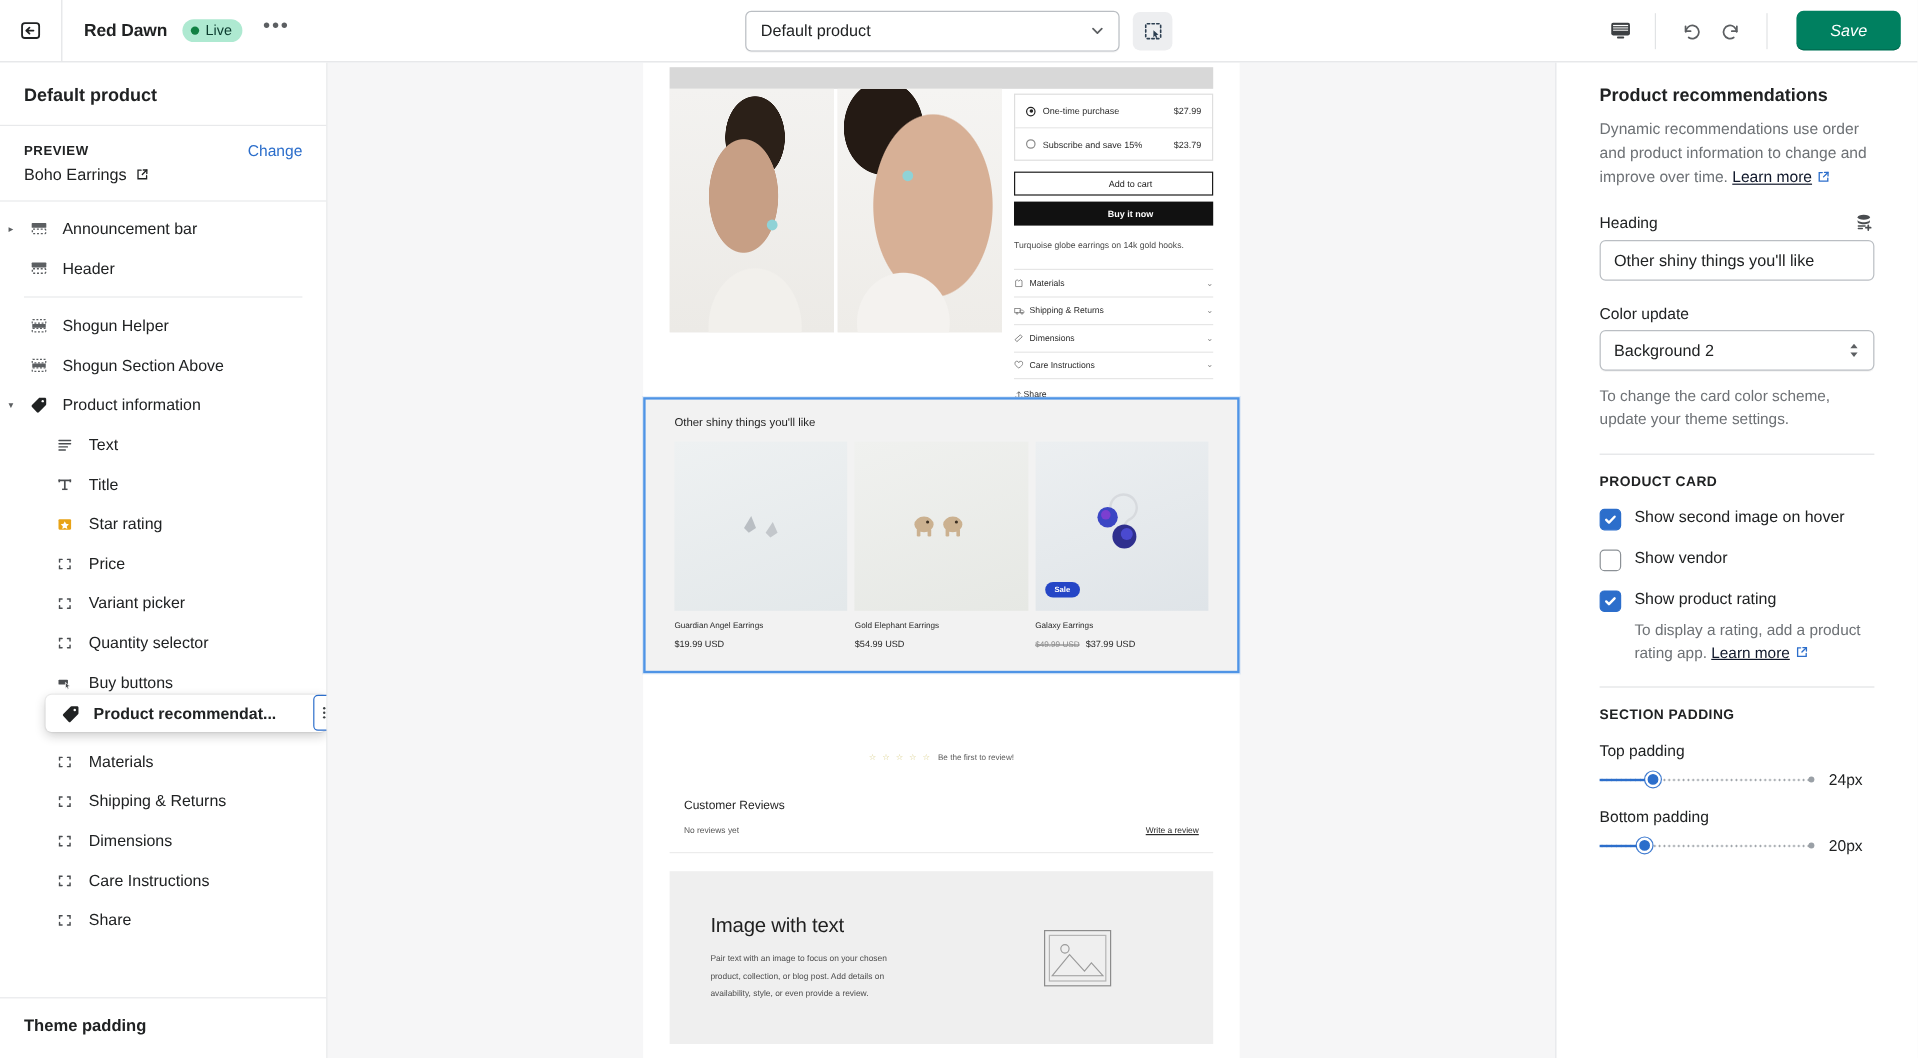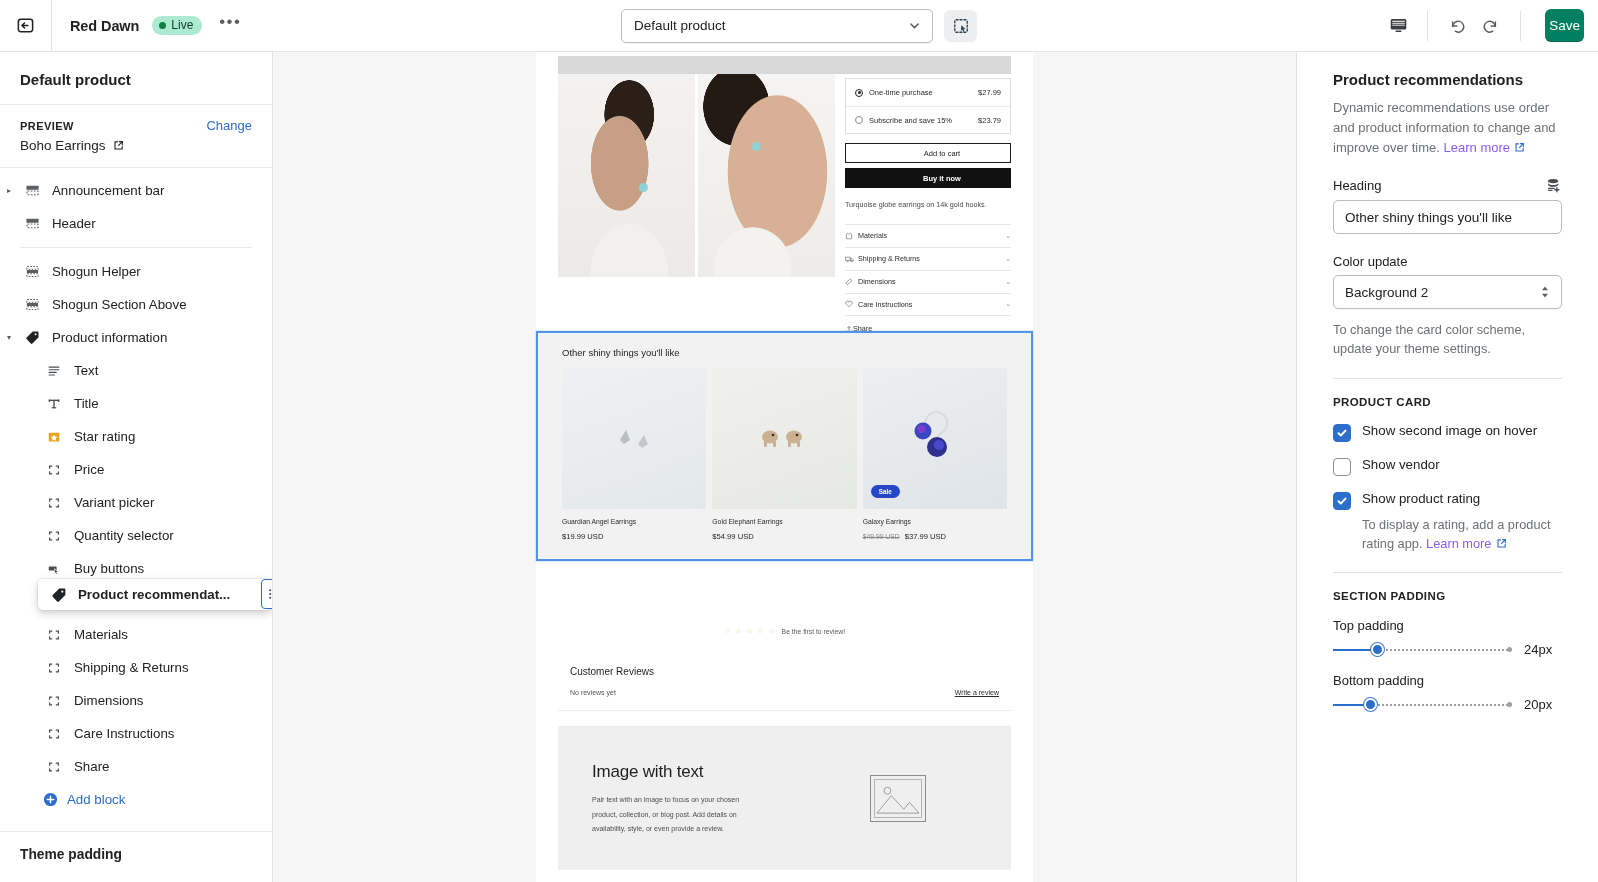--- a/index.html
+++ b/index.html
@@ -68,25 +68,26 @@
     height: 100%; padding-right: 14px;
   }
   .icon-btn {
     width: 34px; height: 34px; border-radius: 6px;
     display: flex; align-items: center; justify-content: center;
     cursor: pointer; color: #4a4a4a;
   }
   .tb-div { width: 1px; height: 30px; background: #e1e3e5; margin: 0 12px; }
   .save-btn {
     background: #008060; color: #fff;
-    border-radius: 6px; height: 33px; padding: 0 4px;
+    border-radius: 6px; height: 33px; padding: 0 28px;
     display: flex; align-items: center; justify-content: flex-start;
     font-size: 13.5px; font-weight: 500; cursor: pointer;
     margin-left: 12px;
     box-shadow: inset 0 -1px 0 rgba(0,0,0,0.18);
+    font-style: italic;
   }
 
   
   .body { flex: 1; display: flex; min-height: 0; position: relative; }
 
   
   .sidebar {
     width: 273px; min-width: 273px;
     background: #ffffff;
     border-right: 1px solid #e1e3e5;
@@ -268,21 +269,21 @@
   .ph-inner { width: 100%; height: 100%; border: 1px solid #b5b5b5; position: relative; overflow: hidden; }
 
   
   .rpanel {
     width: 302px; min-width: 302px; background: #ffffff;
     border-left: 1px solid #e1e3e5; padding: 0 36px;
     overflow: hidden;
   }
   .rp-title { font-size: 15px; font-weight: 600; padding: 19px 0 10px 0; color: #202223; }
   .rp-help { font-size: 13px; color: #6d7175; line-height: 1.52; }
-  .lnk { color: #8b5cf6; cursor: pointer; }
+  .lnk { color: #0f172a; text-decoration: underline; cursor: pointer; }
   .lnk-ext { display: inline-flex; align-items: center; gap: 4px; }
   .rp-field { margin-top: 20px; }
   .rp-label-row { display: flex; align-items: center; justify-content: space-between; }
   .rp-label { font-size: 13px; color: #202223; }
   .rp-input {
     width: 100%; height: 34px; border: 1px solid #babec3; border-radius: 5px;
     padding: 0 11px; font-size: 13.5px; color: #202223; margin-top: 6px;
     font-family: "Liberation Sans", sans-serif; background: #fff;
     outline: none;
   }
@@ -612,29 +613,20 @@
         </div>
         <div class="sb-item sub">
           <span class="ico">
             <svg width="14" height="14" viewBox="0 0 16 16" fill="none" stroke="#4a4d50" stroke-width="1.4" stroke-linecap="round">
               <path d="M3 6V3.6h2.4M13 6V3.6h-2.4M3 10v2.4h2.4M13 10v2.4h-2.4"></path>
             </svg>
           </span>
           <span class="txt">Share</span>
         </div>
 
-        <div class="sb-add">
-          <span>
-            <svg width="15" height="15" viewBox="0 0 16 16">
-              <circle cx="8" cy="8" r="7" fill="#2c6ecb"></circle>
-              <path d="M8 4.6v6.8M4.6 8h6.8" stroke="#fff" stroke-width="1.7" stroke-linecap="round"></path>
-            </svg>
-          </span>
-          <span class="txt">Add block</span>
-        </div>
 
         <div class="drag-card">
           <span class="ico">
             <svg width="16" height="16" viewBox="0 0 16 16" fill="#202223">
               <path d="M8.6 1.6H13.2c.7 0 1.2.5 1.2 1.2v4.6c0 .3-.1.6-.35.85l-6.2 6.2a1.2 1.2 0 0 1-1.7 0L1.75 9.7a1.2 1.2 0 0 1 0-1.7l6-6c.22-.25.52-.4.85-.4z"></path>
               <circle cx="11.3" cy="4.6" r="1.05" fill="#fff"></circle>
             </svg>
           </span>
           <span class="txt">Product recommendat...</span>
           <span class="drag-handle">

